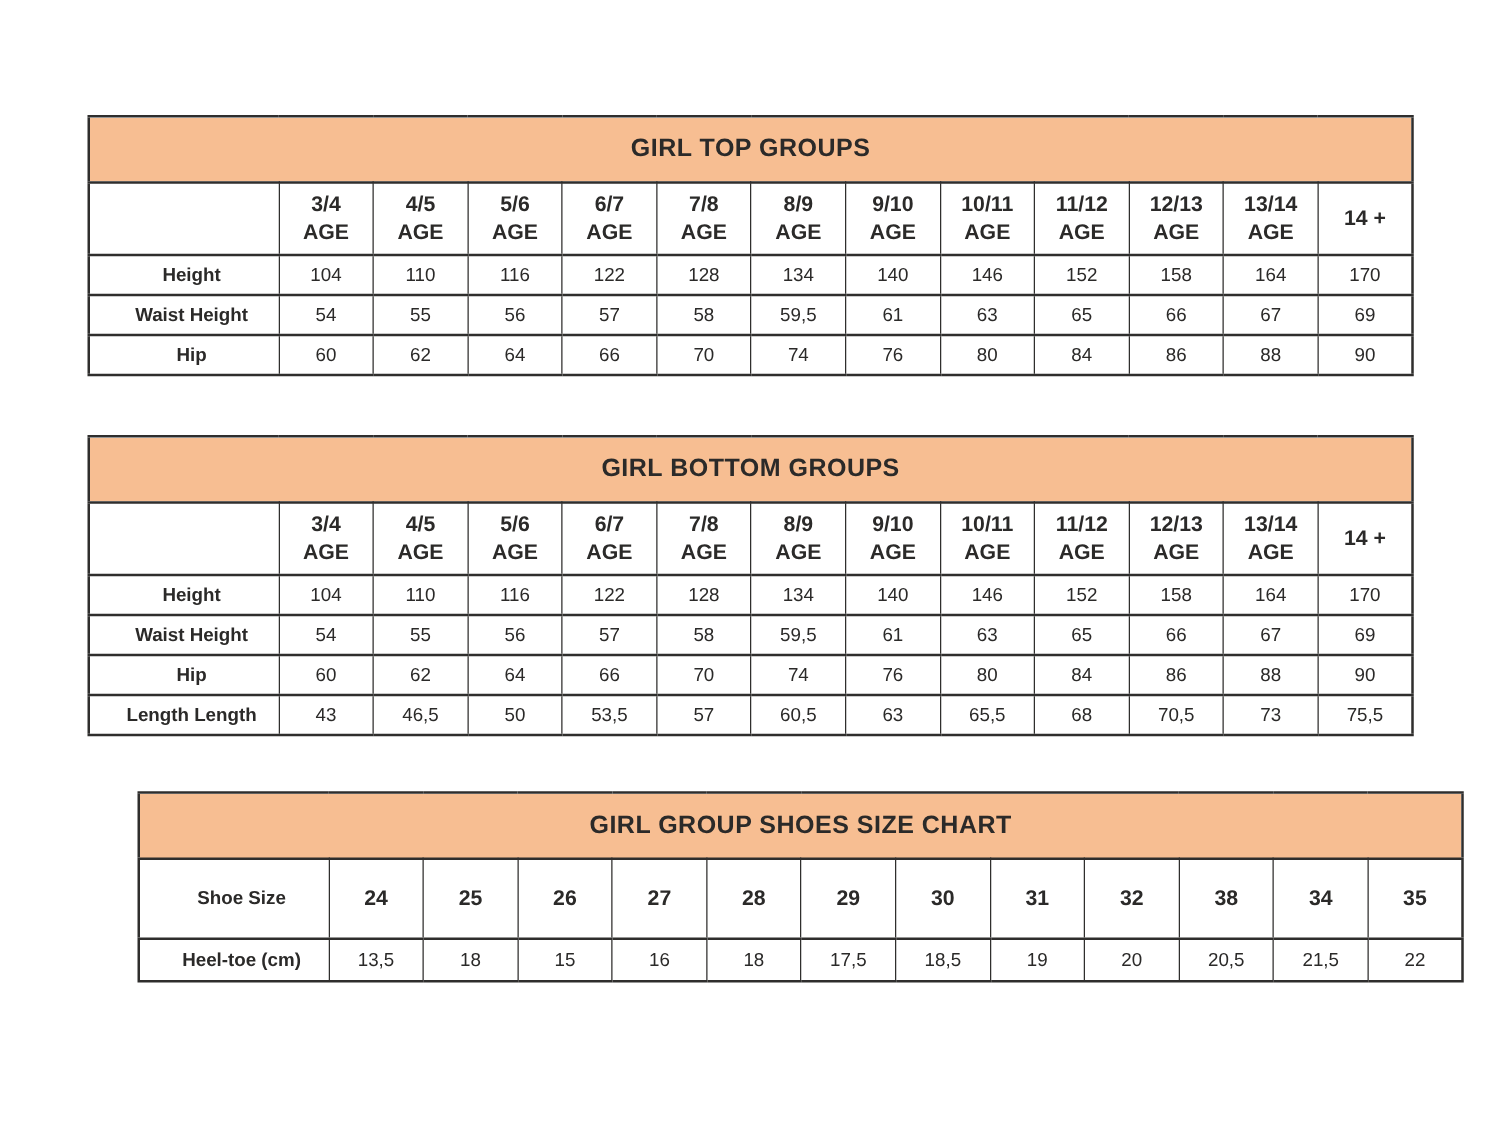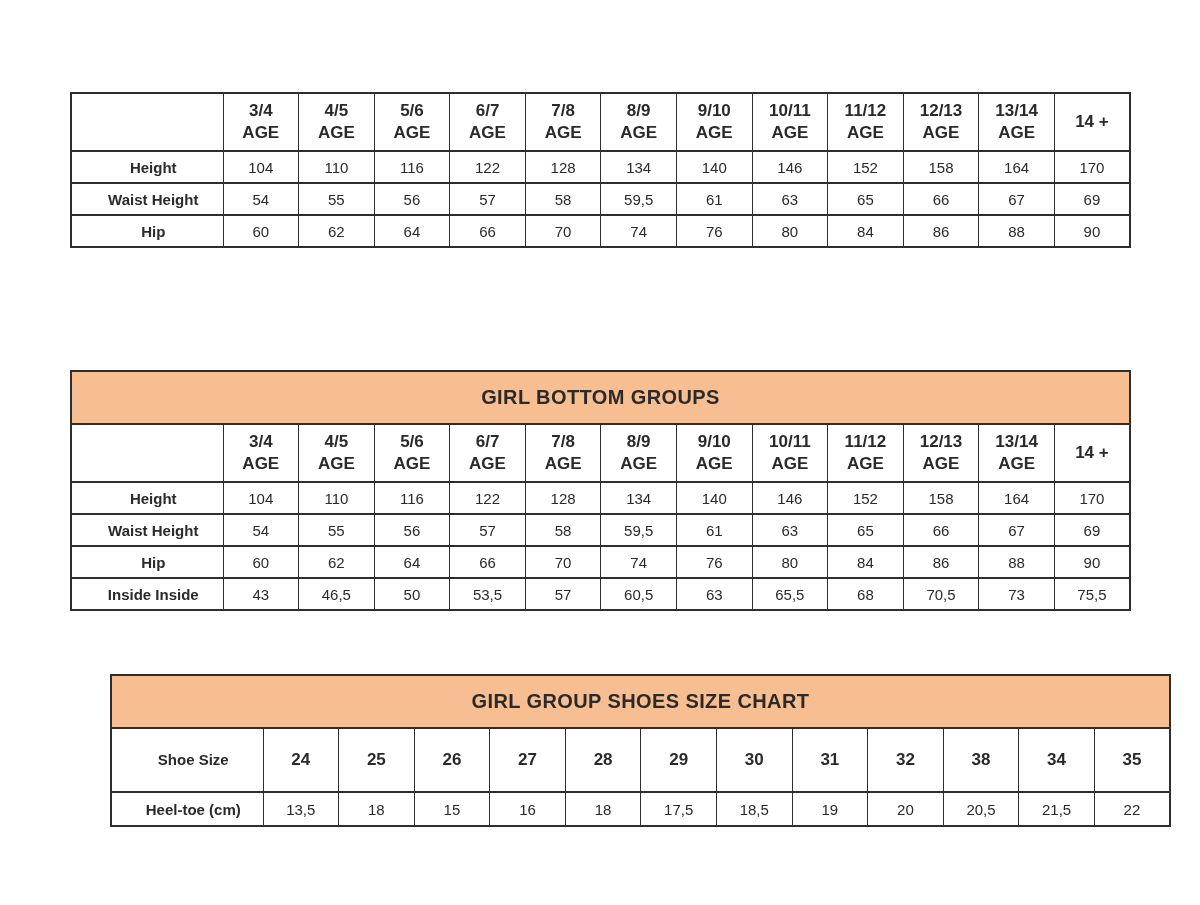--- a/index.html
+++ b/index.html
@@ -15,22 +15,22 @@
     font-family: "Liberation Sans", sans-serif;
     color: #2b2a29;
     overflow: hidden;
   }
   .table-wrap {
     position: absolute;
     left: 70px;
     width: 1061px;
   }
   #t0 { top: 92px; }
-  #t1 { top: 370px; }
-  #t2 { top: 674px; padding-left: 40px; }
+  #t1 { top: 348px; }
+  #t2 { top: 633px; padding-left: 40px; }
 
   table.size-table {
     width: 100%;
     border-collapse: collapse;
     table-layout: fixed;
     border: 2px solid #2f2e2d;
   }
   table.size-table th,
   table.size-table td {
     border-left: 1px solid #2f2e2d;
@@ -92,20 +92,23 @@
           <col class="data-col">
           <col class="data-col">
           <col class="data-col">
           <col class="data-col">
           <col class="data-col">
           <col class="data-col">
           <col class="data-col">
           <col class="data-col">
         </colgroup>
       <thead>
+        <tr>
+          <th class="title-cell" colspan="13">GIRL TOP GROUPS</th>
+        </tr>
         <tr class="head-row">
             <th class="row-label"></th>
             <th><span>3/4</span><br><span>AGE</span></th>
             <th><span>4/5</span><br><span>AGE</span></th>
             <th><span>5/6</span><br><span>AGE</span></th>
             <th><span>6/7</span><br><span>AGE</span></th>
             <th><span>7/8</span><br><span>AGE</span></th>
             <th><span>8/9</span><br><span>AGE</span></th>
             <th><span>9/10</span><br><span>AGE</span></th>
             <th><span>10/11</span><br><span>AGE</span></th>
@@ -242,21 +245,21 @@
             <td>70</td>
             <td>74</td>
             <td>76</td>
             <td>80</td>
             <td>84</td>
             <td>86</td>
             <td>88</td>
             <td>90</td>
           </tr>
           <tr>
-            <td class="row-label">Inside Inside</td>
+            <td class="row-label">Length Length</td>
             <td>43</td>
             <td>46,5</td>
             <td>50</td>
             <td>53,5</td>
             <td>57</td>
             <td>60,5</td>
             <td>63</td>
             <td>65,5</td>
             <td>68</td>
             <td>70,5</td>

